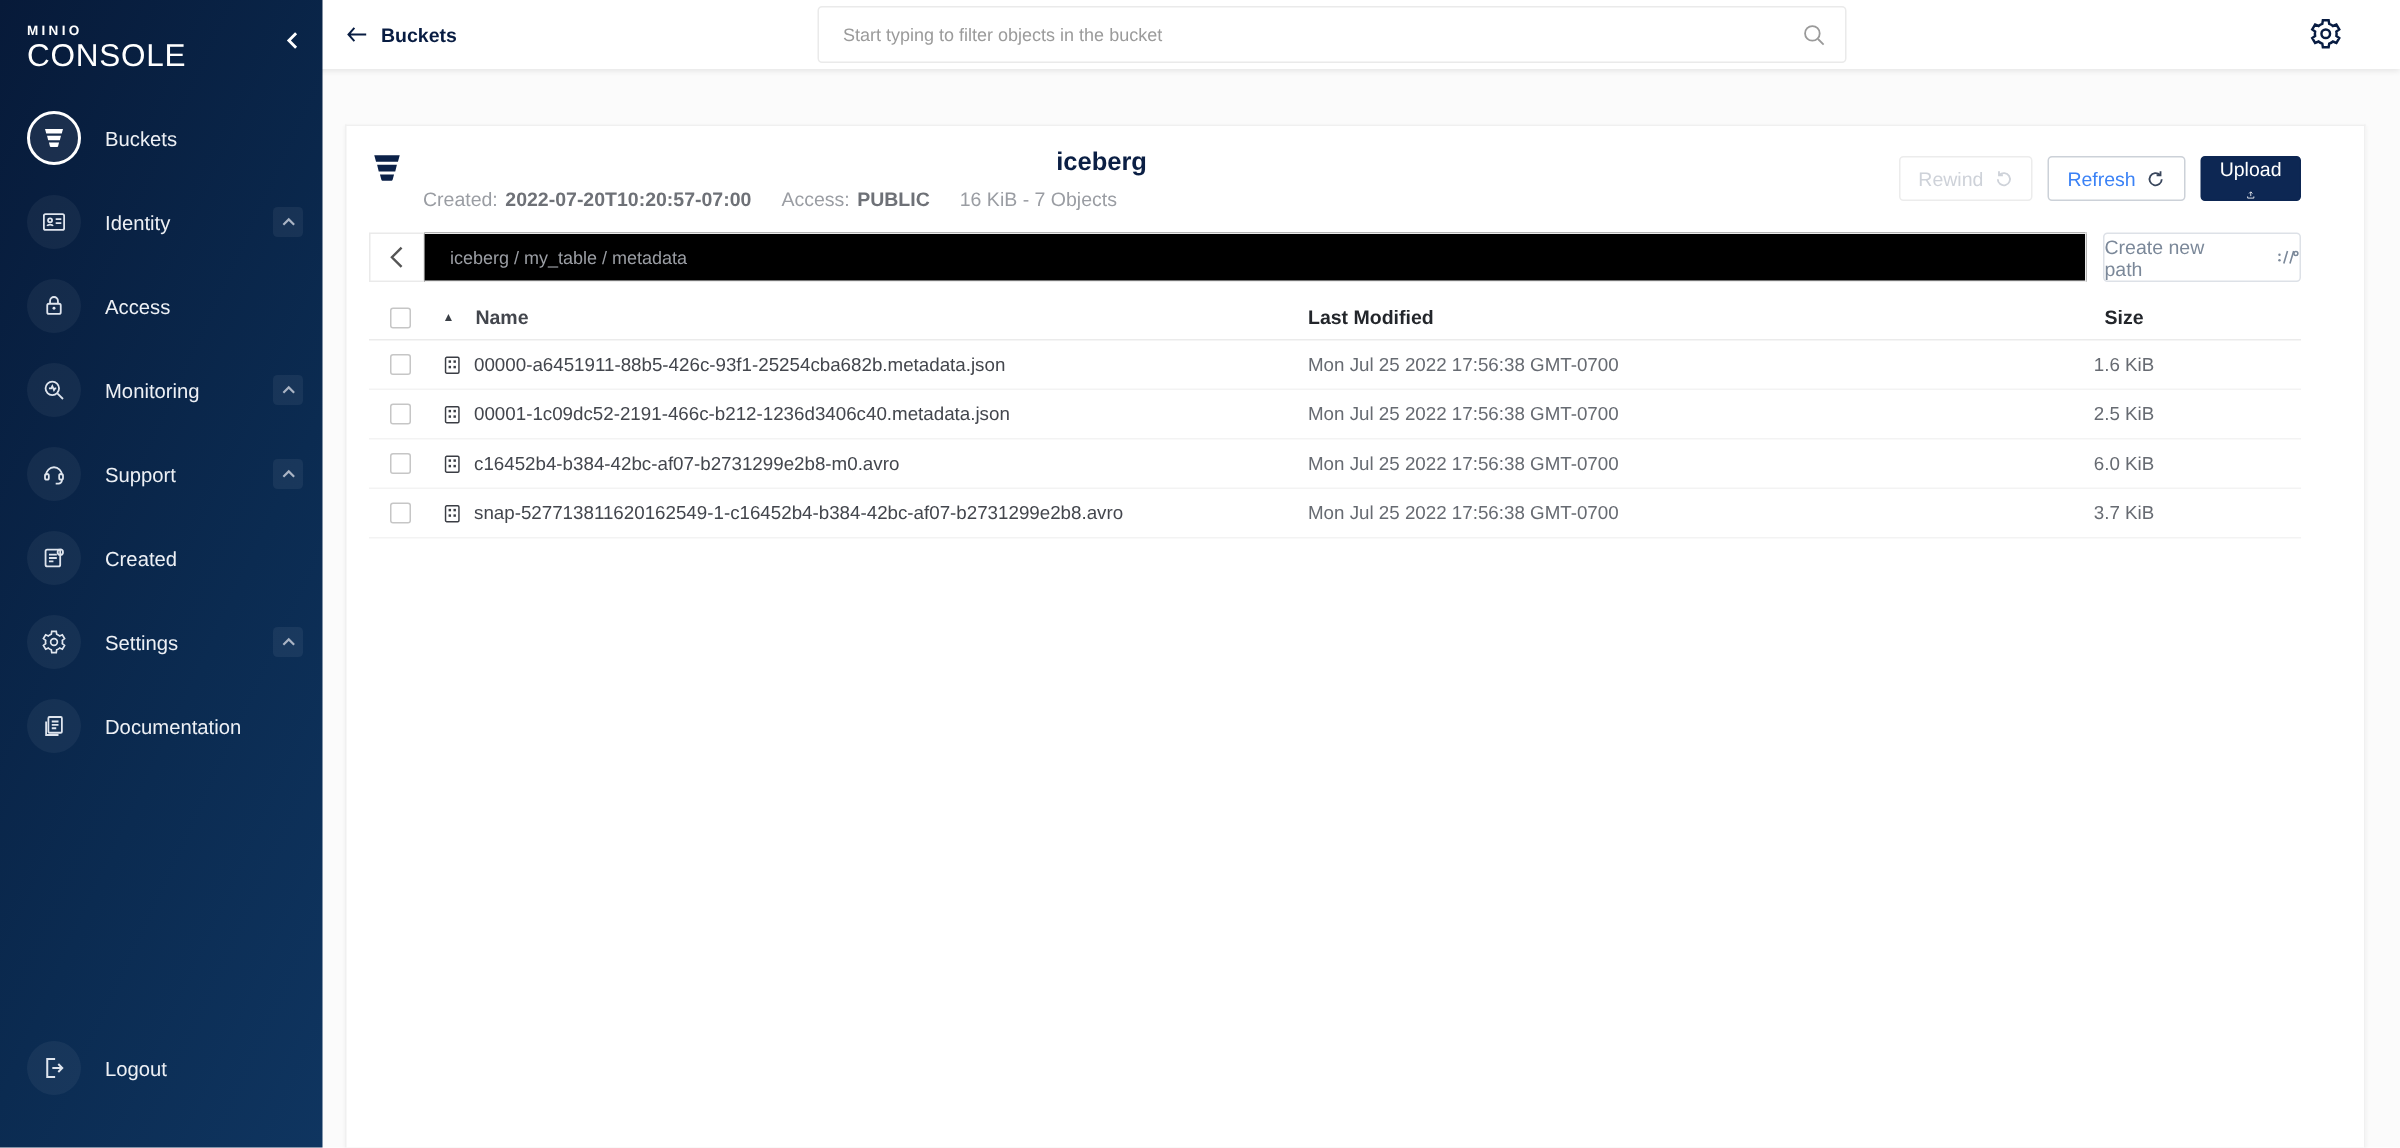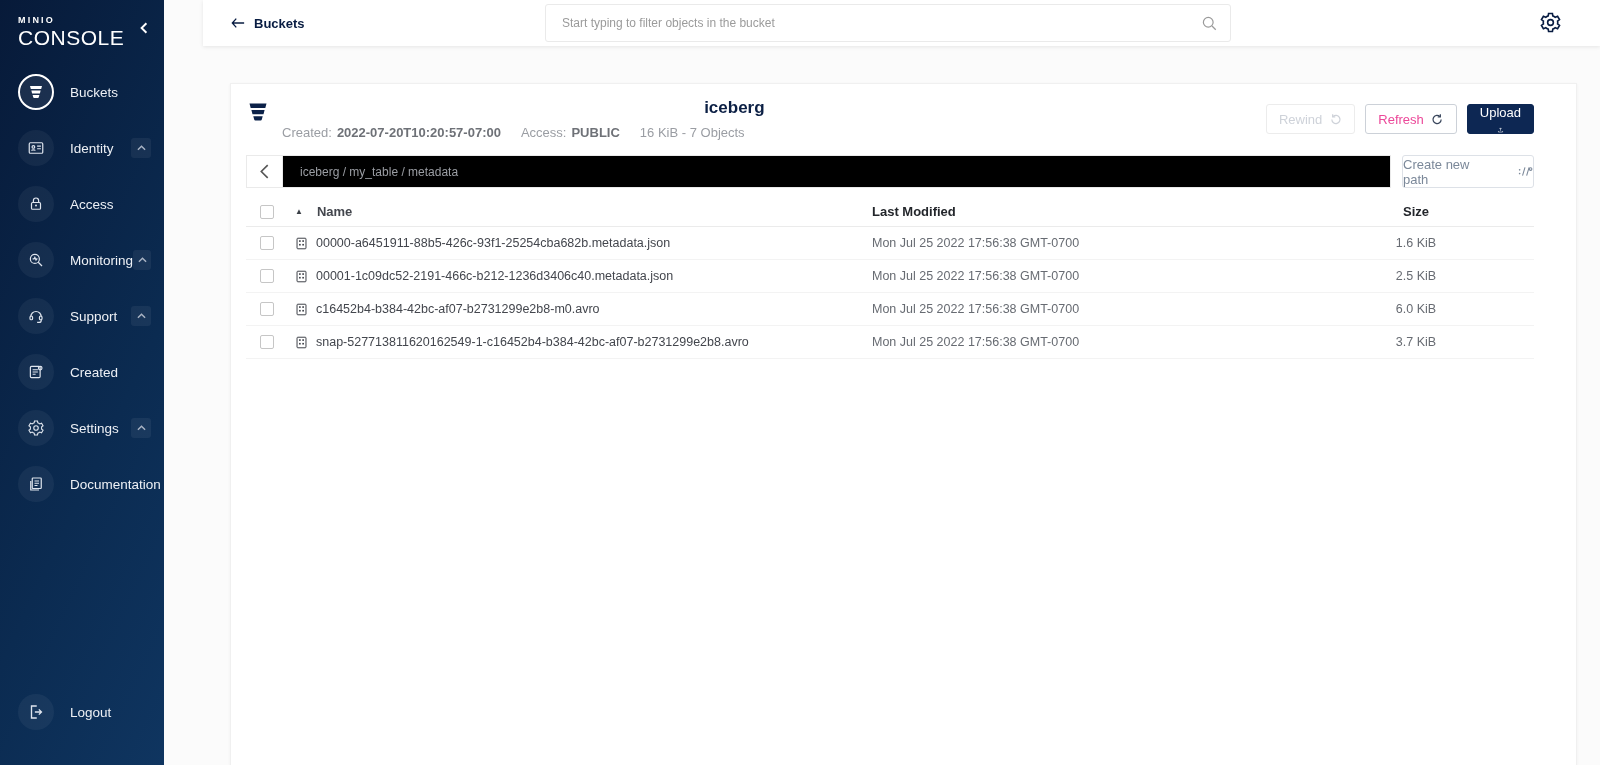--- a/index.html
+++ b/index.html
@@ -1,20 +1,20 @@
 <!DOCTYPE html>
 <html><head>
 <meta charset="utf-8">
 <style>
   * { margin:0; padding:0; box-sizing:border-box; }
   html,body { width:1600px; height:765px; overflow:hidden;
     font-family:"Liberation Sans", sans-serif; background:#fbfbfb; }
 
   
-  .sidebar { position:absolute; left:0; top:0; width:164px; height:765px;
+  .sidebar { position:absolute; left:0; top:0; width:215px; height:765px;
     background:linear-gradient(115deg,#071a39 0%,#0b2b51 60%,#0f3560 100%);
     color:#fff; z-index:20; }
   .logo { padding:16px 18px 0 18px; line-height:1; }
   .logo-top { font-size:9px; font-weight:bold; letter-spacing:2.2px; }
   .logo-main { font-size:21px; font-weight:500; letter-spacing:.5px; margin-top:2px; }
   .collapse-btn { position:absolute; top:20px; right:14px; cursor:pointer; }
   .nav { margin-top:16px; }
   .nav-item { height:56px; display:flex; align-items:center;
     padding:0 13px 0 18px; cursor:pointer; }
   .icon-circle { width:36px; height:36px; border-radius:50%; flex:none;
@@ -48,21 +48,21 @@
   .bucket-glyph { color:#0b2148; margin-top:2px; }
   .bh-text { margin-left:12px; }
   .bh-title { font-size:17px; font-weight:700; color:#0b1f44;text-align:right; }
   .bh-meta { margin-top:7px; font-size:13px; color:#9a9da3; display:flex; }
   .bh-meta .mv { color:#6e7177; font-weight:700; margin-left:5px; }
   .meta-group { margin-right:20px; display:flex; }
   .bh-buttons { margin-left:auto; display:flex; gap:10px; margin-top:6px; }
   .btn { height:30px; padding:0 12px; font-size:13px; border-radius:3px; cursor:pointer;
     display:inline-flex; align-items:center; gap:7px; font-family:"Liberation Sans",sans-serif; }
   .btn-rewind { background:#fff; border:1px solid #ececec; color:#ced2d9; cursor:default; }
-  .btn-refresh { background:#fff; border:1px solid #ccd1d8; color:#ec4899; }
+  .btn-refresh { background:#fff; border:1px solid #ccd1d8; color:#3b82f6; }
   .btn-upload { background:#0d2753; border:1px solid #0d2753; color:#fff;flex-direction:column; }
 
   .path-bar { margin-top:15px; display:flex; height:33px; }
   .pb-back { width:37px; border:1px solid #eaeaea; background:#fff; display:flex;
     align-items:center; justify-content:center; cursor:pointer; flex:none; }
   .pb-crumb { flex:1; background:#000000; border:1px solid #eaeaea; border-left:none;
     display:flex; align-items:center; padding-left:17px; font-size:12px; color:#9b9ea4; }
   .pb-create { margin-left:11px; width:132px; flex:none; border:1px solid #dde1e7; border-radius:3px;
     background:#fff; color:#7b8899; font-size:13px; display:flex; align-items:center;
     justify-content:center; gap:21px; cursor:pointer; }

